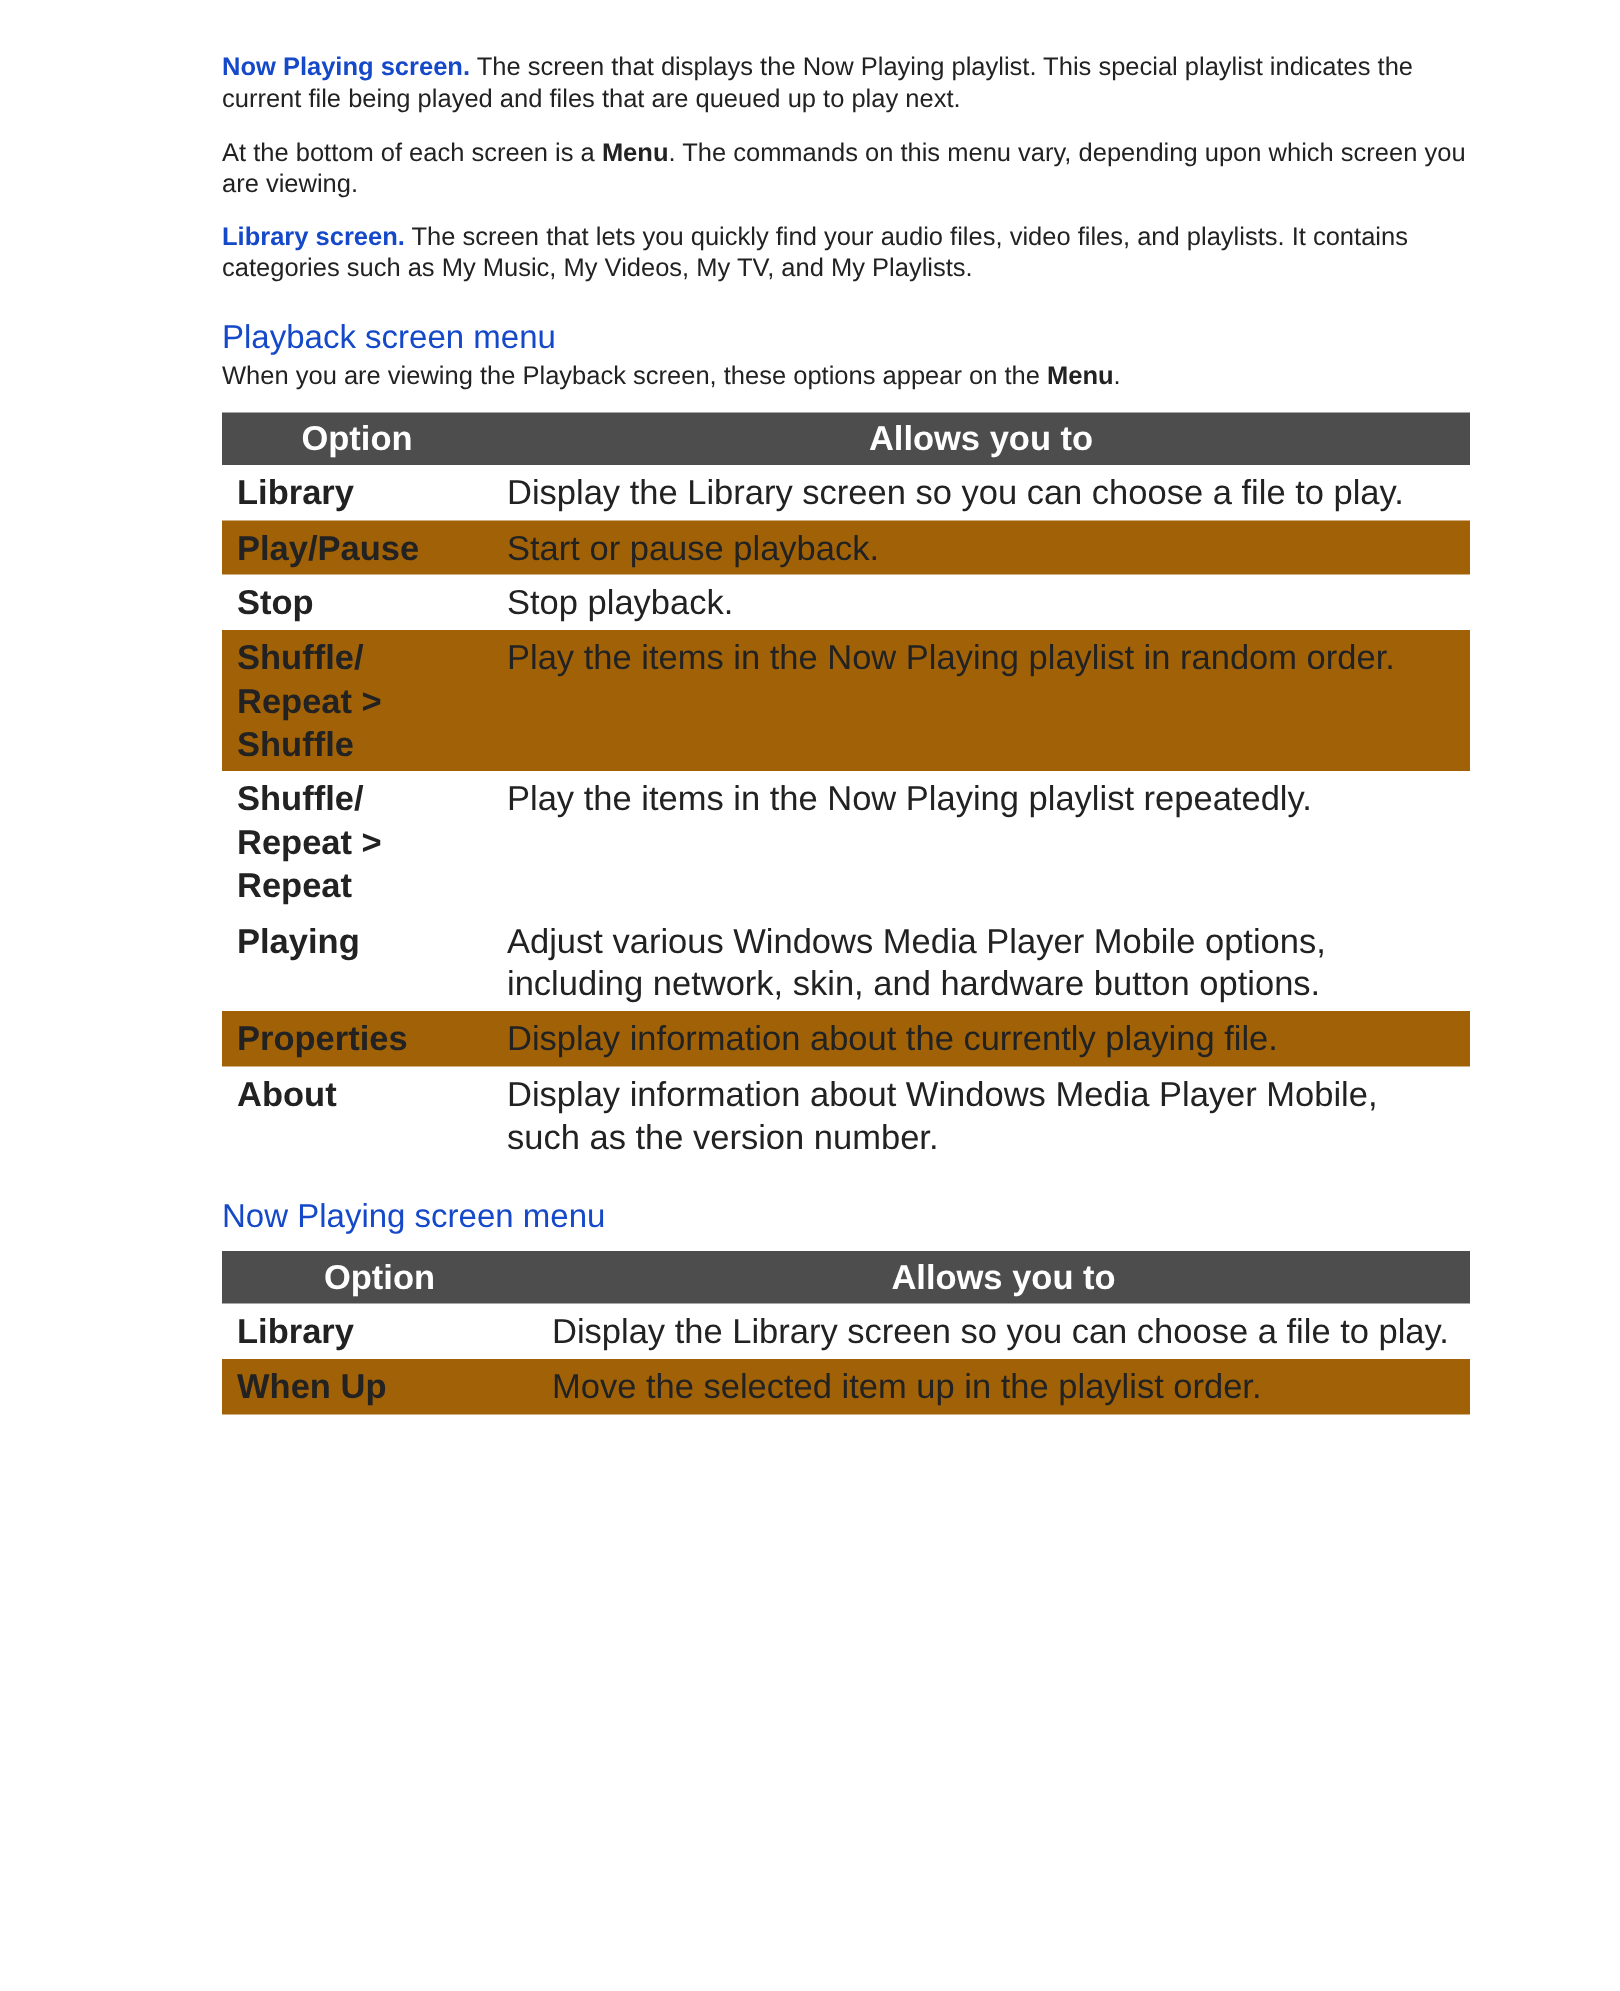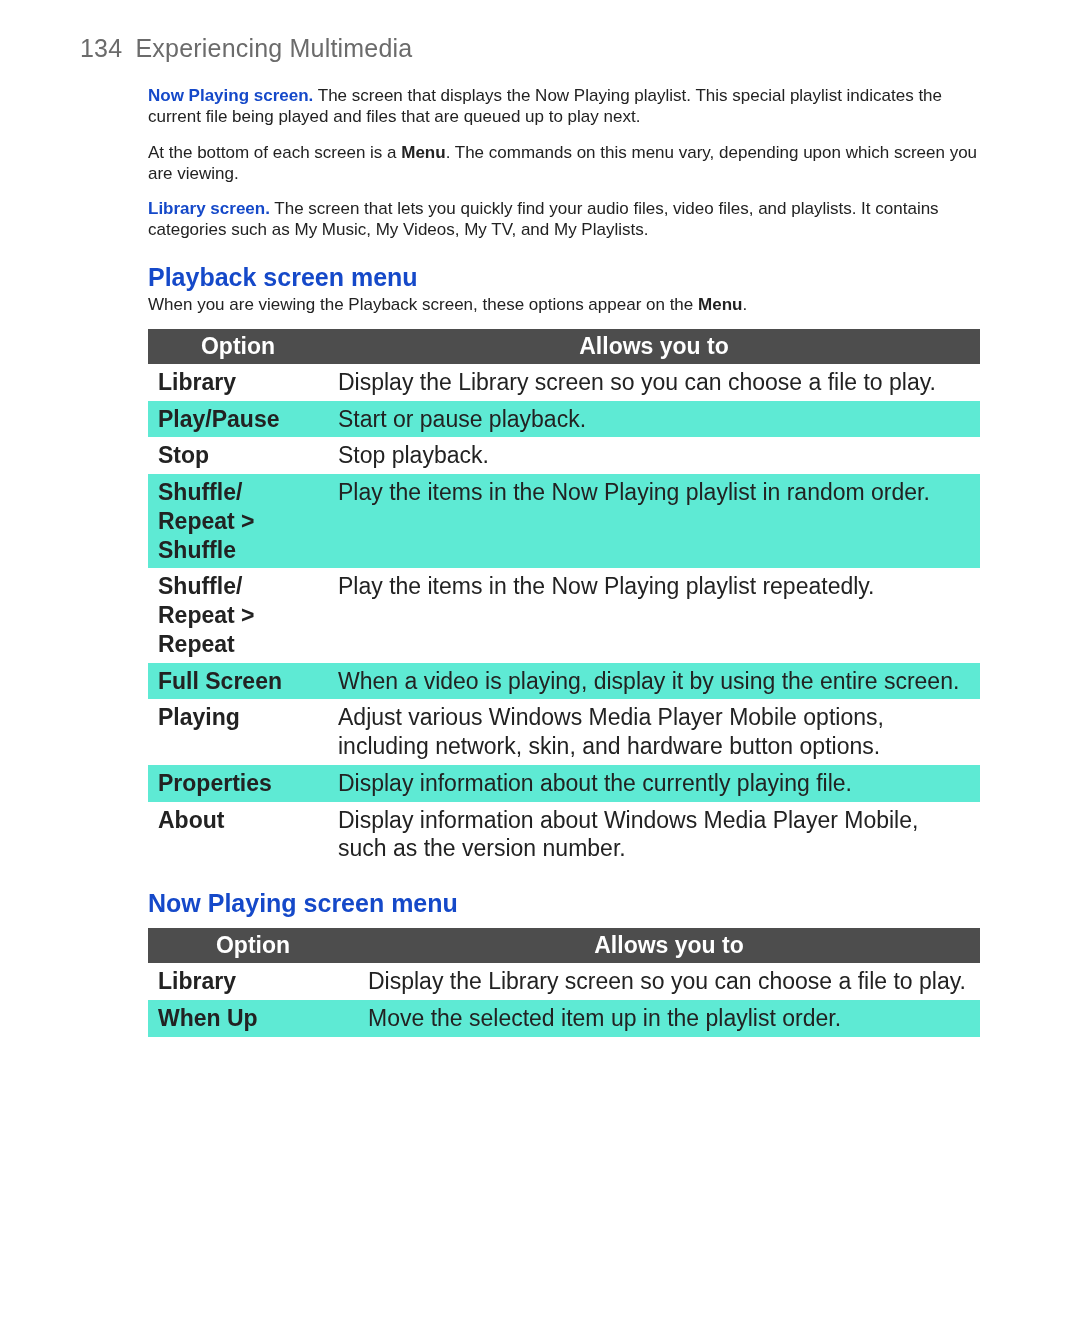--- a/index.html
+++ b/index.html
@@ -39,22 +39,22 @@
   .blue-run {
     color: #1549c9;
     font-weight: 700;
   }
   .bold-run {
     font-weight: 700;
     color: #222;
   }
   h3.section {
     color: #1549c9;
-    font-weight: 700;
-    font-size: 25px;
+    font-weight: 400;
+    font-size: 22px;
     margin: 22px 0 2px 0;
   }
 
   table.menu {
     width: 100%;
     border-collapse: collapse;
     margin-top: 10px;
     font-size: 23px;
   }
   table.menu th {
@@ -68,36 +68,32 @@
     padding: 4px 10px;
     vertical-align: top;
     line-height: 1.25;
   }
   table.menu td.opt {
     font-weight: 700;
     width: 160px;
     white-space: pre-line; 
   }
   table.menu tr.shade td {
-    background: #5eead4;
+    background: #a16207;
   }
 
   table.menu.np td.opt {
     width: 190px;
   }
 </style>
 </head>
 <body>
 
 <div class="page">
 
-  <div class="running-head">
-    <span class="folio">134</span>
-    <span>Experiencing Multimedia</span>
-  </div>
 
   <div class="body-block">
 
     <p>
       <span class="blue-run">Now Playing screen.</span><span> The screen that displays the Now Playing playlist. This special playlist indicates the current file being played and files that are queued up to play next.</span>
     </p>
 
     <p>
       <span>At the bottom of each screen is a </span><span class="bold-run">Menu</span><span>. The commands on this menu vary, depending upon which screen you are viewing.</span>
     </p>
@@ -136,24 +132,20 @@
 Repeat &gt;
 Shuffle</td>
           <td>Play the items in the Now Playing playlist in random order.</td>
         </tr>
         <tr>
           <td class="opt">Shuffle/
 Repeat &gt;
 Repeat</td>
           <td>Play the items in the Now Playing playlist repeatedly.</td>
         </tr>
-        <tr class="shade">
-          <td class="opt">Full Screen</td>
-          <td>When a video is playing, display it by using the entire screen.</td>
-        </tr>
         <tr>
           <td class="opt">Playing</td>
           <td>Adjust various Windows Media Player Mobile options, including network, skin, and hardware button options.</td>
         </tr>
         <tr class="shade">
           <td class="opt">Properties</td>
           <td>Display information about the currently playing file.</td>
         </tr>
         <tr>
           <td class="opt">About</td>

